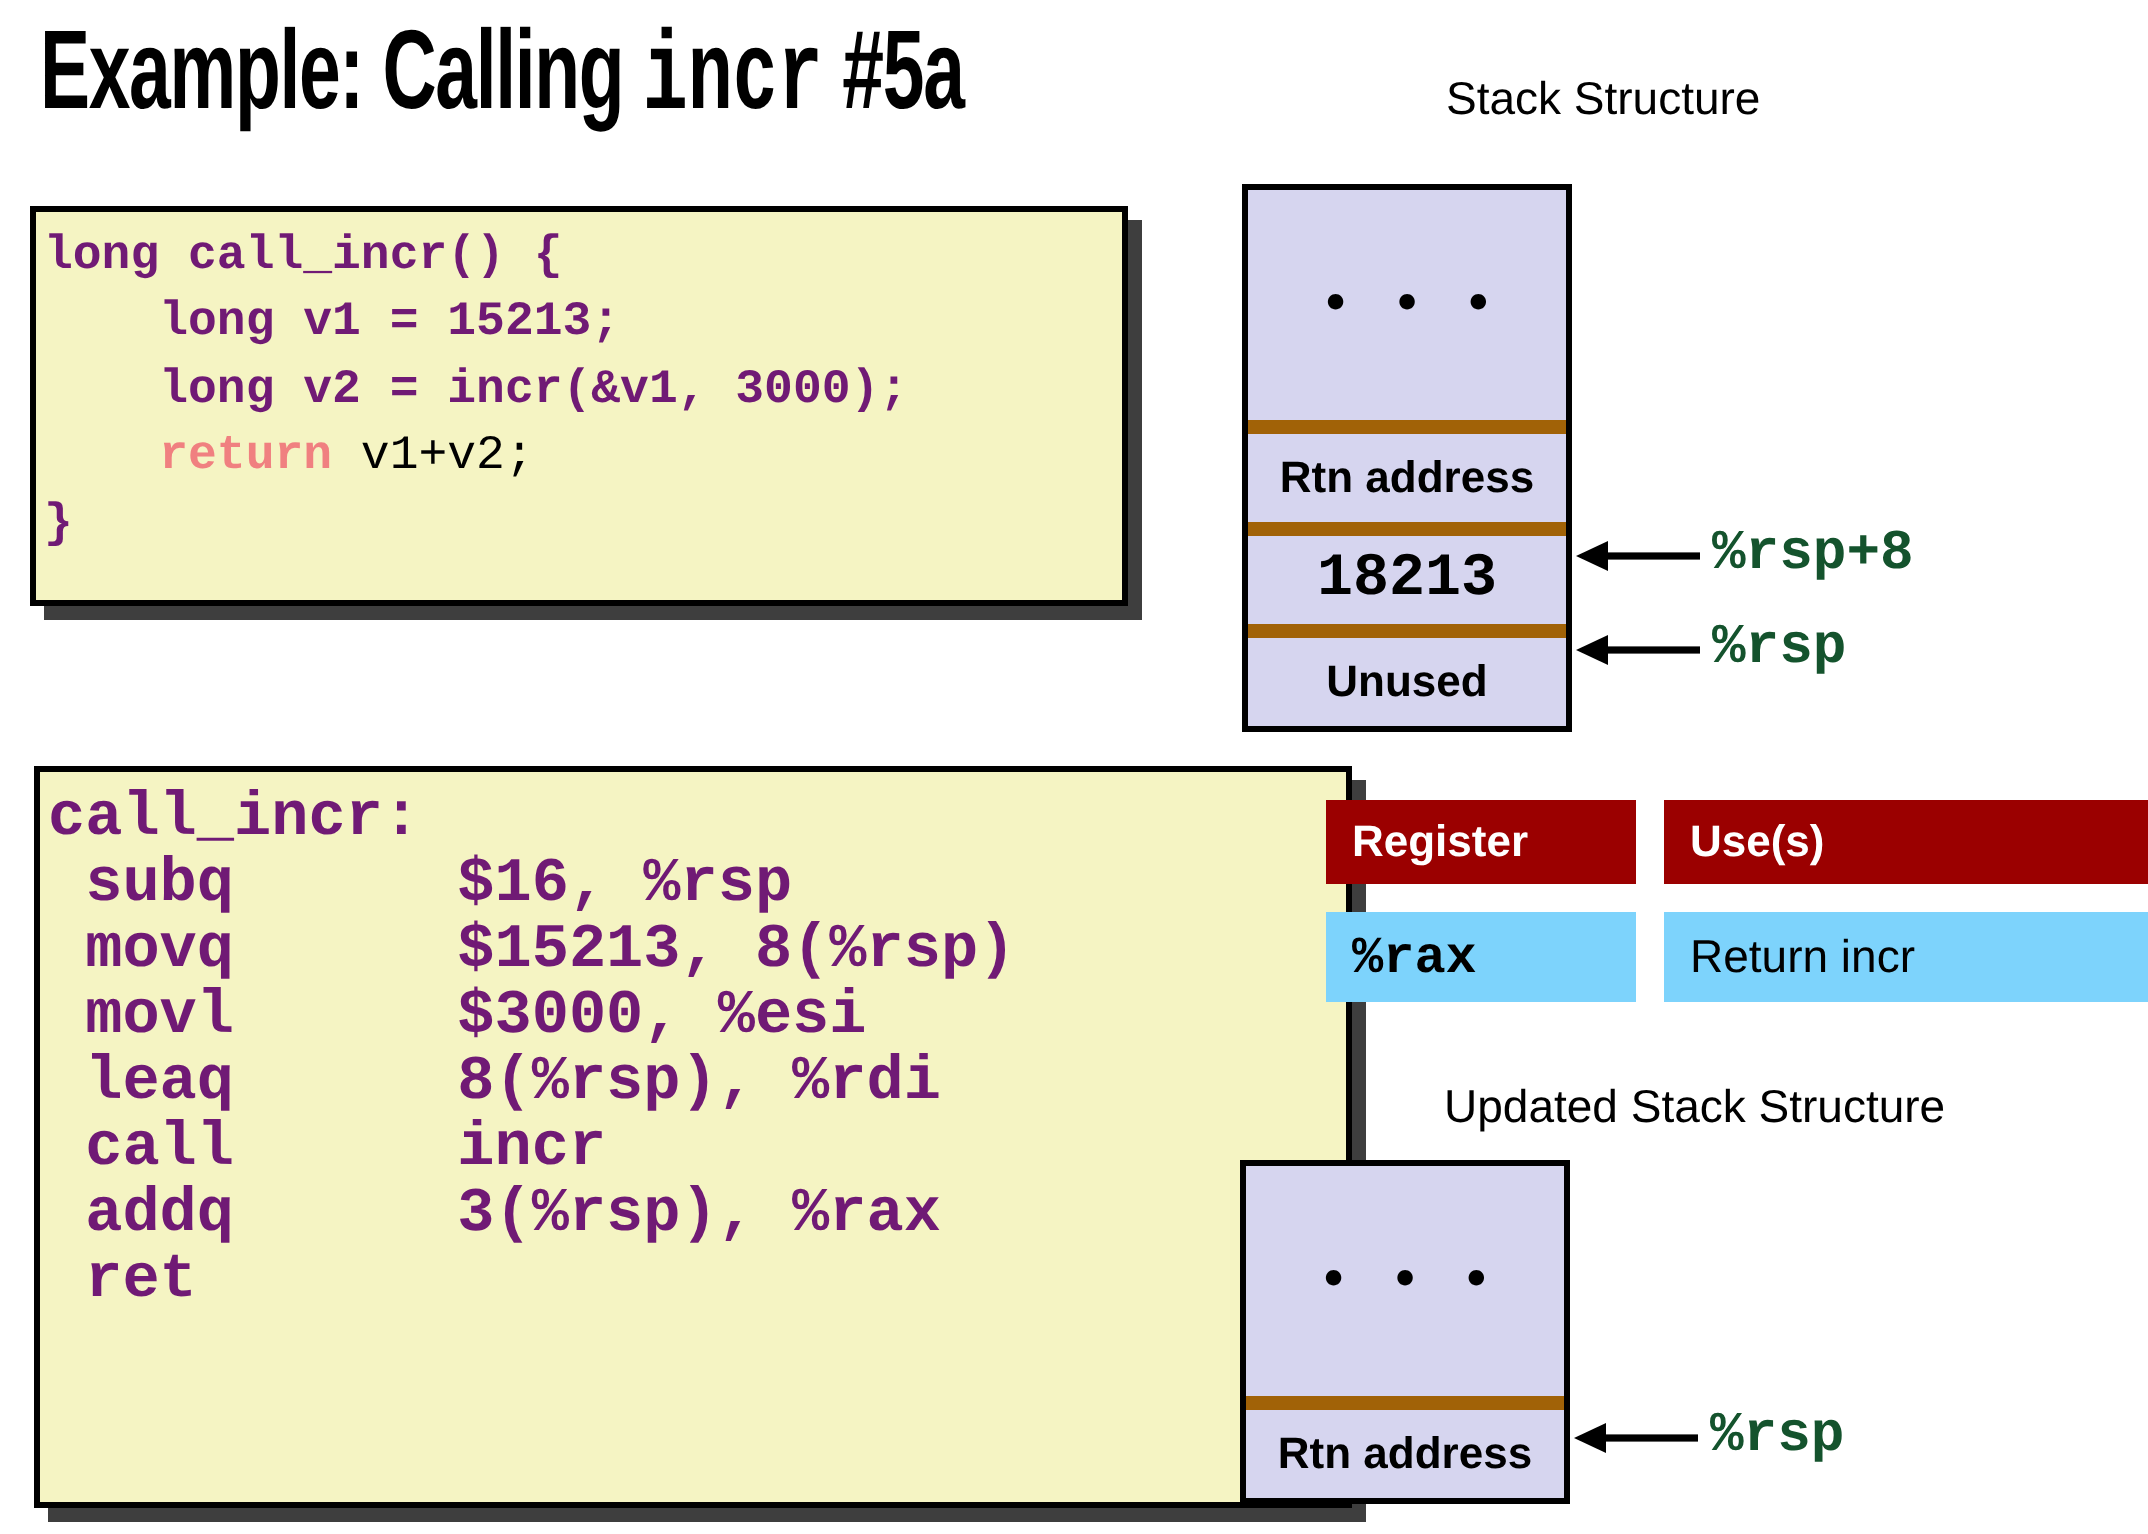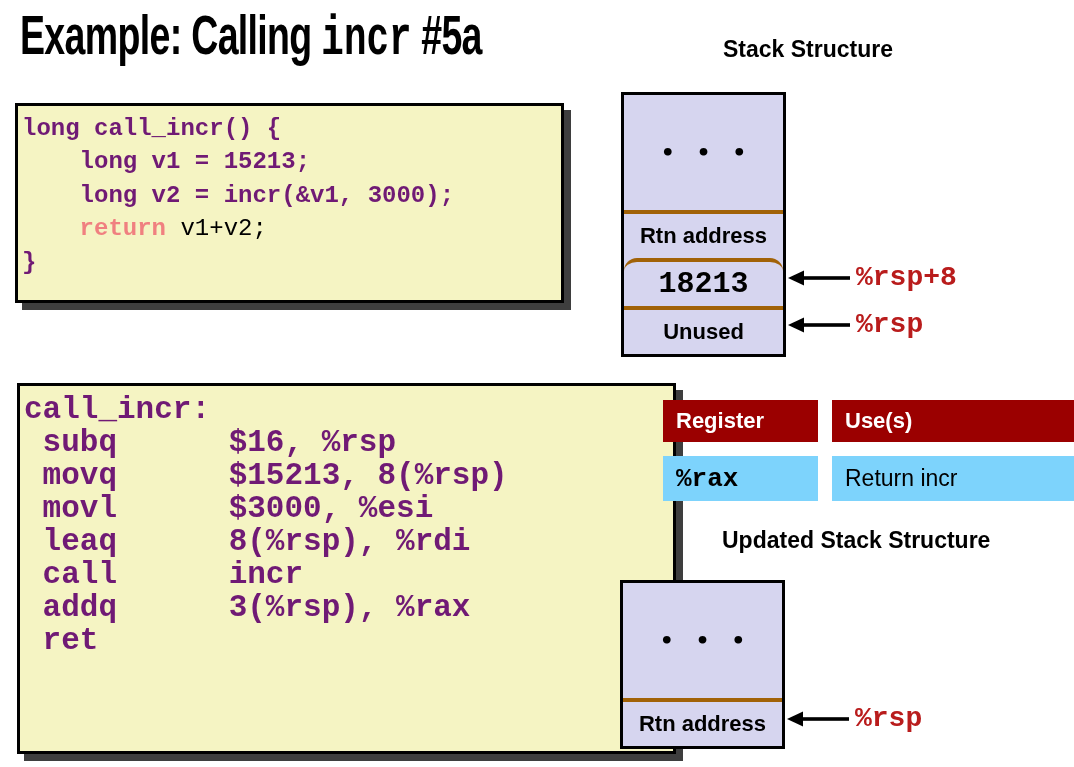--- a/index.html
+++ b/index.html
@@ -24,48 +24,48 @@
   .c-box{left:15px;top:103px;width:549px;height:200px;padding:6px 0 0 4px;
          font-size:24px;line-height:33.4px;}
   .asm-box{left:17px;top:383px;width:659px;height:371px;padding:7px 0 0 4px;
          font-size:31px;line-height:33px;}
   .seg-k{color:#701a75;}
   .seg-p{color:#F08080;}
   .seg-n{color:#000;font-weight:400;}
   .seg-r{color:#E90F0F;}
   
   .stack-title{
-    position:absolute;font-size:23px;font-weight:bold;color:#000;white-space:nowrap;
+    position:absolute;font-size:23px;font-weight:normal;color:#000;white-space:nowrap;
   }
   #stack1-title{left:723px;top:36px;}
-  #stack2-title{left:722px;top:527px;text-align:center;}
+  #stack2-title{left:722px;top:540px;text-align:center;}
   .stack{
     position:absolute;box-sizing:border-box;width:165px;
     background:#D6D5EF;border:3px solid #000;
   }
   #stack1{left:621px;top:92px;}
   #stack2{left:620px;top:580px;}
   .stack .cell{
-    height:44px;border-top:4px solid #a16207;
+    height:44px;border-top:7px solid #a16207;
     display:flex;align-items:center;justify-content:center;
     color:#000;
   }
   .stack .cell:first-child{border-top:none;}
   .stack .cell.dots{height:115px;font-size:22px;font-weight:bold;letter-spacing:7px;
                     font-family:"DejaVu Sans",sans-serif;padding-left:7px;}
   .stack .cell.sans{font-size:22px;font-weight:bold;}
-  .stack .cell.mono{font-family:"Liberation Mono",monospace;font-weight:bold;font-size:30px;border-radius:13px;}
+  .stack .cell.mono{font-family:"Liberation Mono",monospace;font-weight:bold;font-size:30px;}
   
   .pointer{
     position:absolute;display:flex;align-items:center;height:28px;
   }
   .pointer svg{display:block;}
   .pointer .plabel{
     margin-left:6px;font-family:"Liberation Mono",monospace;font-weight:bold;
-    font-size:28px;color:#b91c1c;white-space:nowrap;
+    font-size:28px;color:#14532d;white-space:nowrap;
   }
   
   .regtable{
     position:absolute;left:647px;top:400px;
     display:grid;grid-template-columns:155px 266px;grid-template-rows:42px 45px;
     gap:14px;
     margin-left:16px;
   }
   .regtable .cell{
     display:flex;align-items:center;box-sizing:border-box;padding-left:13px;

